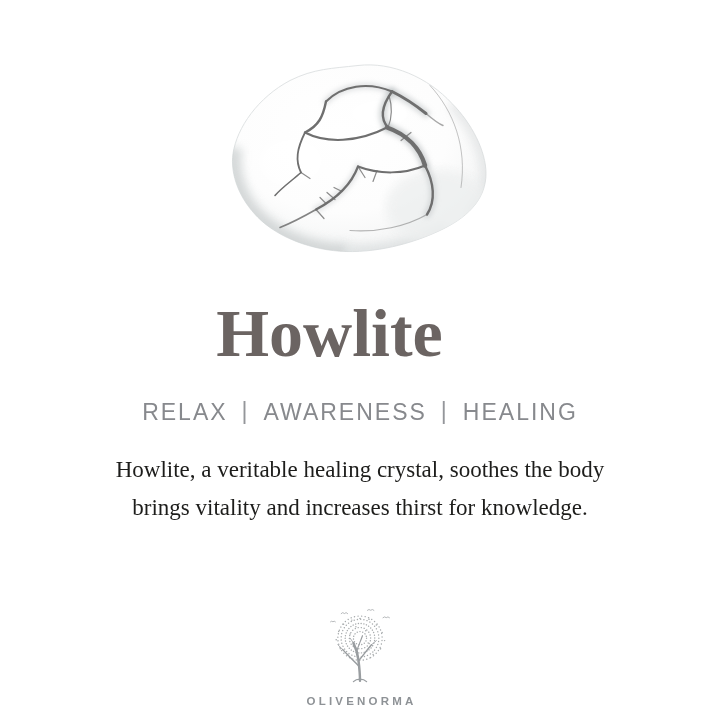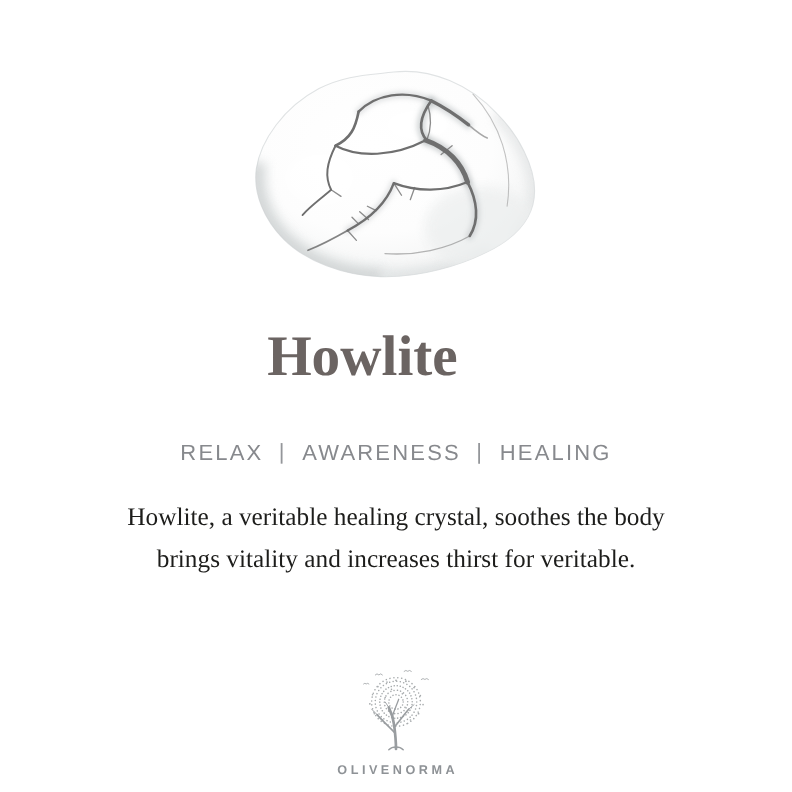--- a/index.html
+++ b/index.html
@@ -21,32 +21,32 @@
   }
   .stone-wrap svg { display: block; width: 100%; height: 100%; }
   .title {
     position: absolute;
     top: 299px;
     left: 0;
     width: 659px;
     text-align: center;
     font-family: "Liberation Serif", serif;
     font-weight: bold;
-    font-size: 52px;
+    font-size: 68px;
     line-height: 1.0;
     color: #6b6462;
     letter-spacing: 0px;
   }
   .tagline {
     position: absolute;
     top: 399px;
     left: 0;
     width: 720px;
     text-align: center;
-    font-size: 20px;
+    font-size: 23px;
     line-height: 26px;
     color: #87898d;
     letter-spacing: 2px;
     white-space: nowrap;
   }
   .tagline .sep {
     display: inline-block;
     margin: 0 14px;
     color: #94969a;
     transform: translateY(-1px);
@@ -163,21 +163,21 @@
   </div>
 
   <h1 class="title">Howlite</h1>
 
   <div class="tagline">
     <span>RELAX</span><span class="sep">|</span><span>AWARENESS</span><span class="sep">|</span><span>HEALING</span>
   </div>
 
   <p class="description">
     <span class="line">Howlite, a veritable healing crystal, soothes the body</span>
-    <span class="line">brings vitality and increases thirst for veritable.</span>
+    <span class="line">brings vitality and increases thirst for knowledge.</span>
   </p>
 
   <div class="brand">
     <svg viewBox="0 0 100 96" xmlns="http://www.w3.org/2000/svg">
 
       <g fill="none" stroke="#a7abad" stroke-width="1.7" stroke-linecap="round">
         <circle cx="50" cy="36" r="8" stroke-dasharray="0.1 3.3"></circle>
         <circle cx="50" cy="36" r="13" stroke-dasharray="0.1 3.6" transform="rotate(14 50 36)"></circle>
         <circle cx="50" cy="36" r="18" stroke-dasharray="0.1 3.2" transform="rotate(31 50 36)"></circle>
         <circle cx="50" cy="36" r="23" stroke-dasharray="0.1 3.8" transform="rotate(47 50 36)"></circle>

